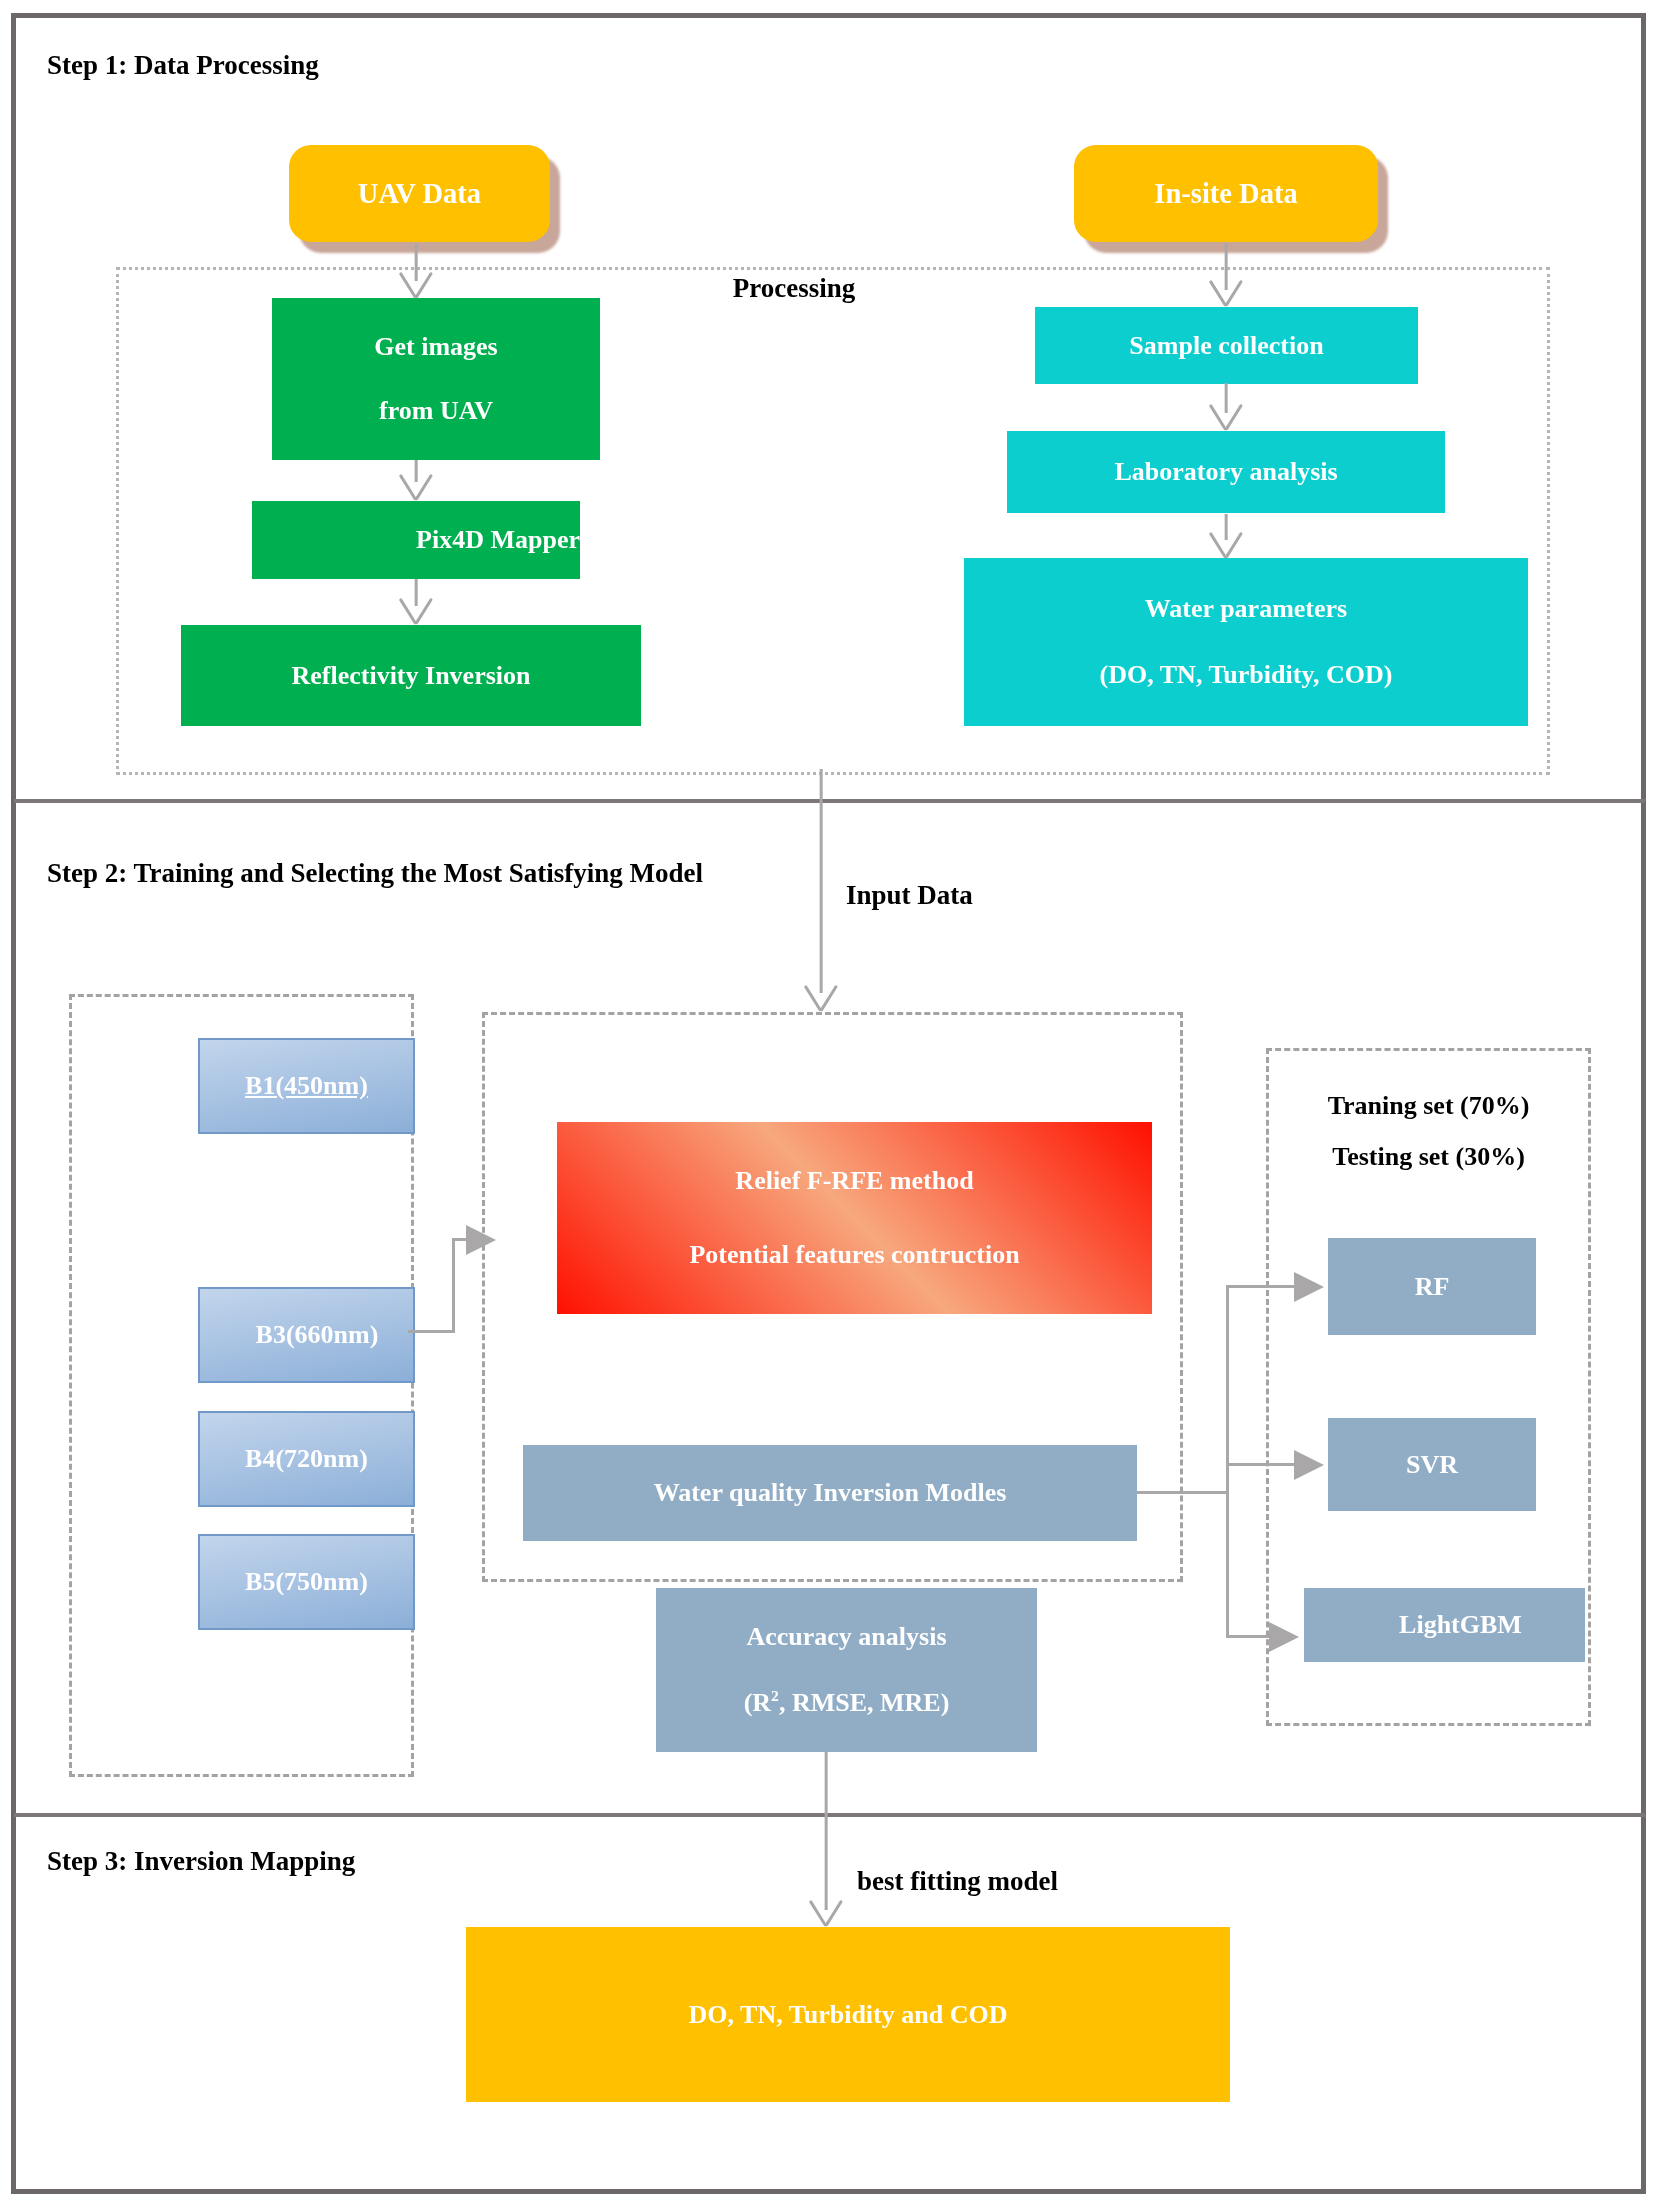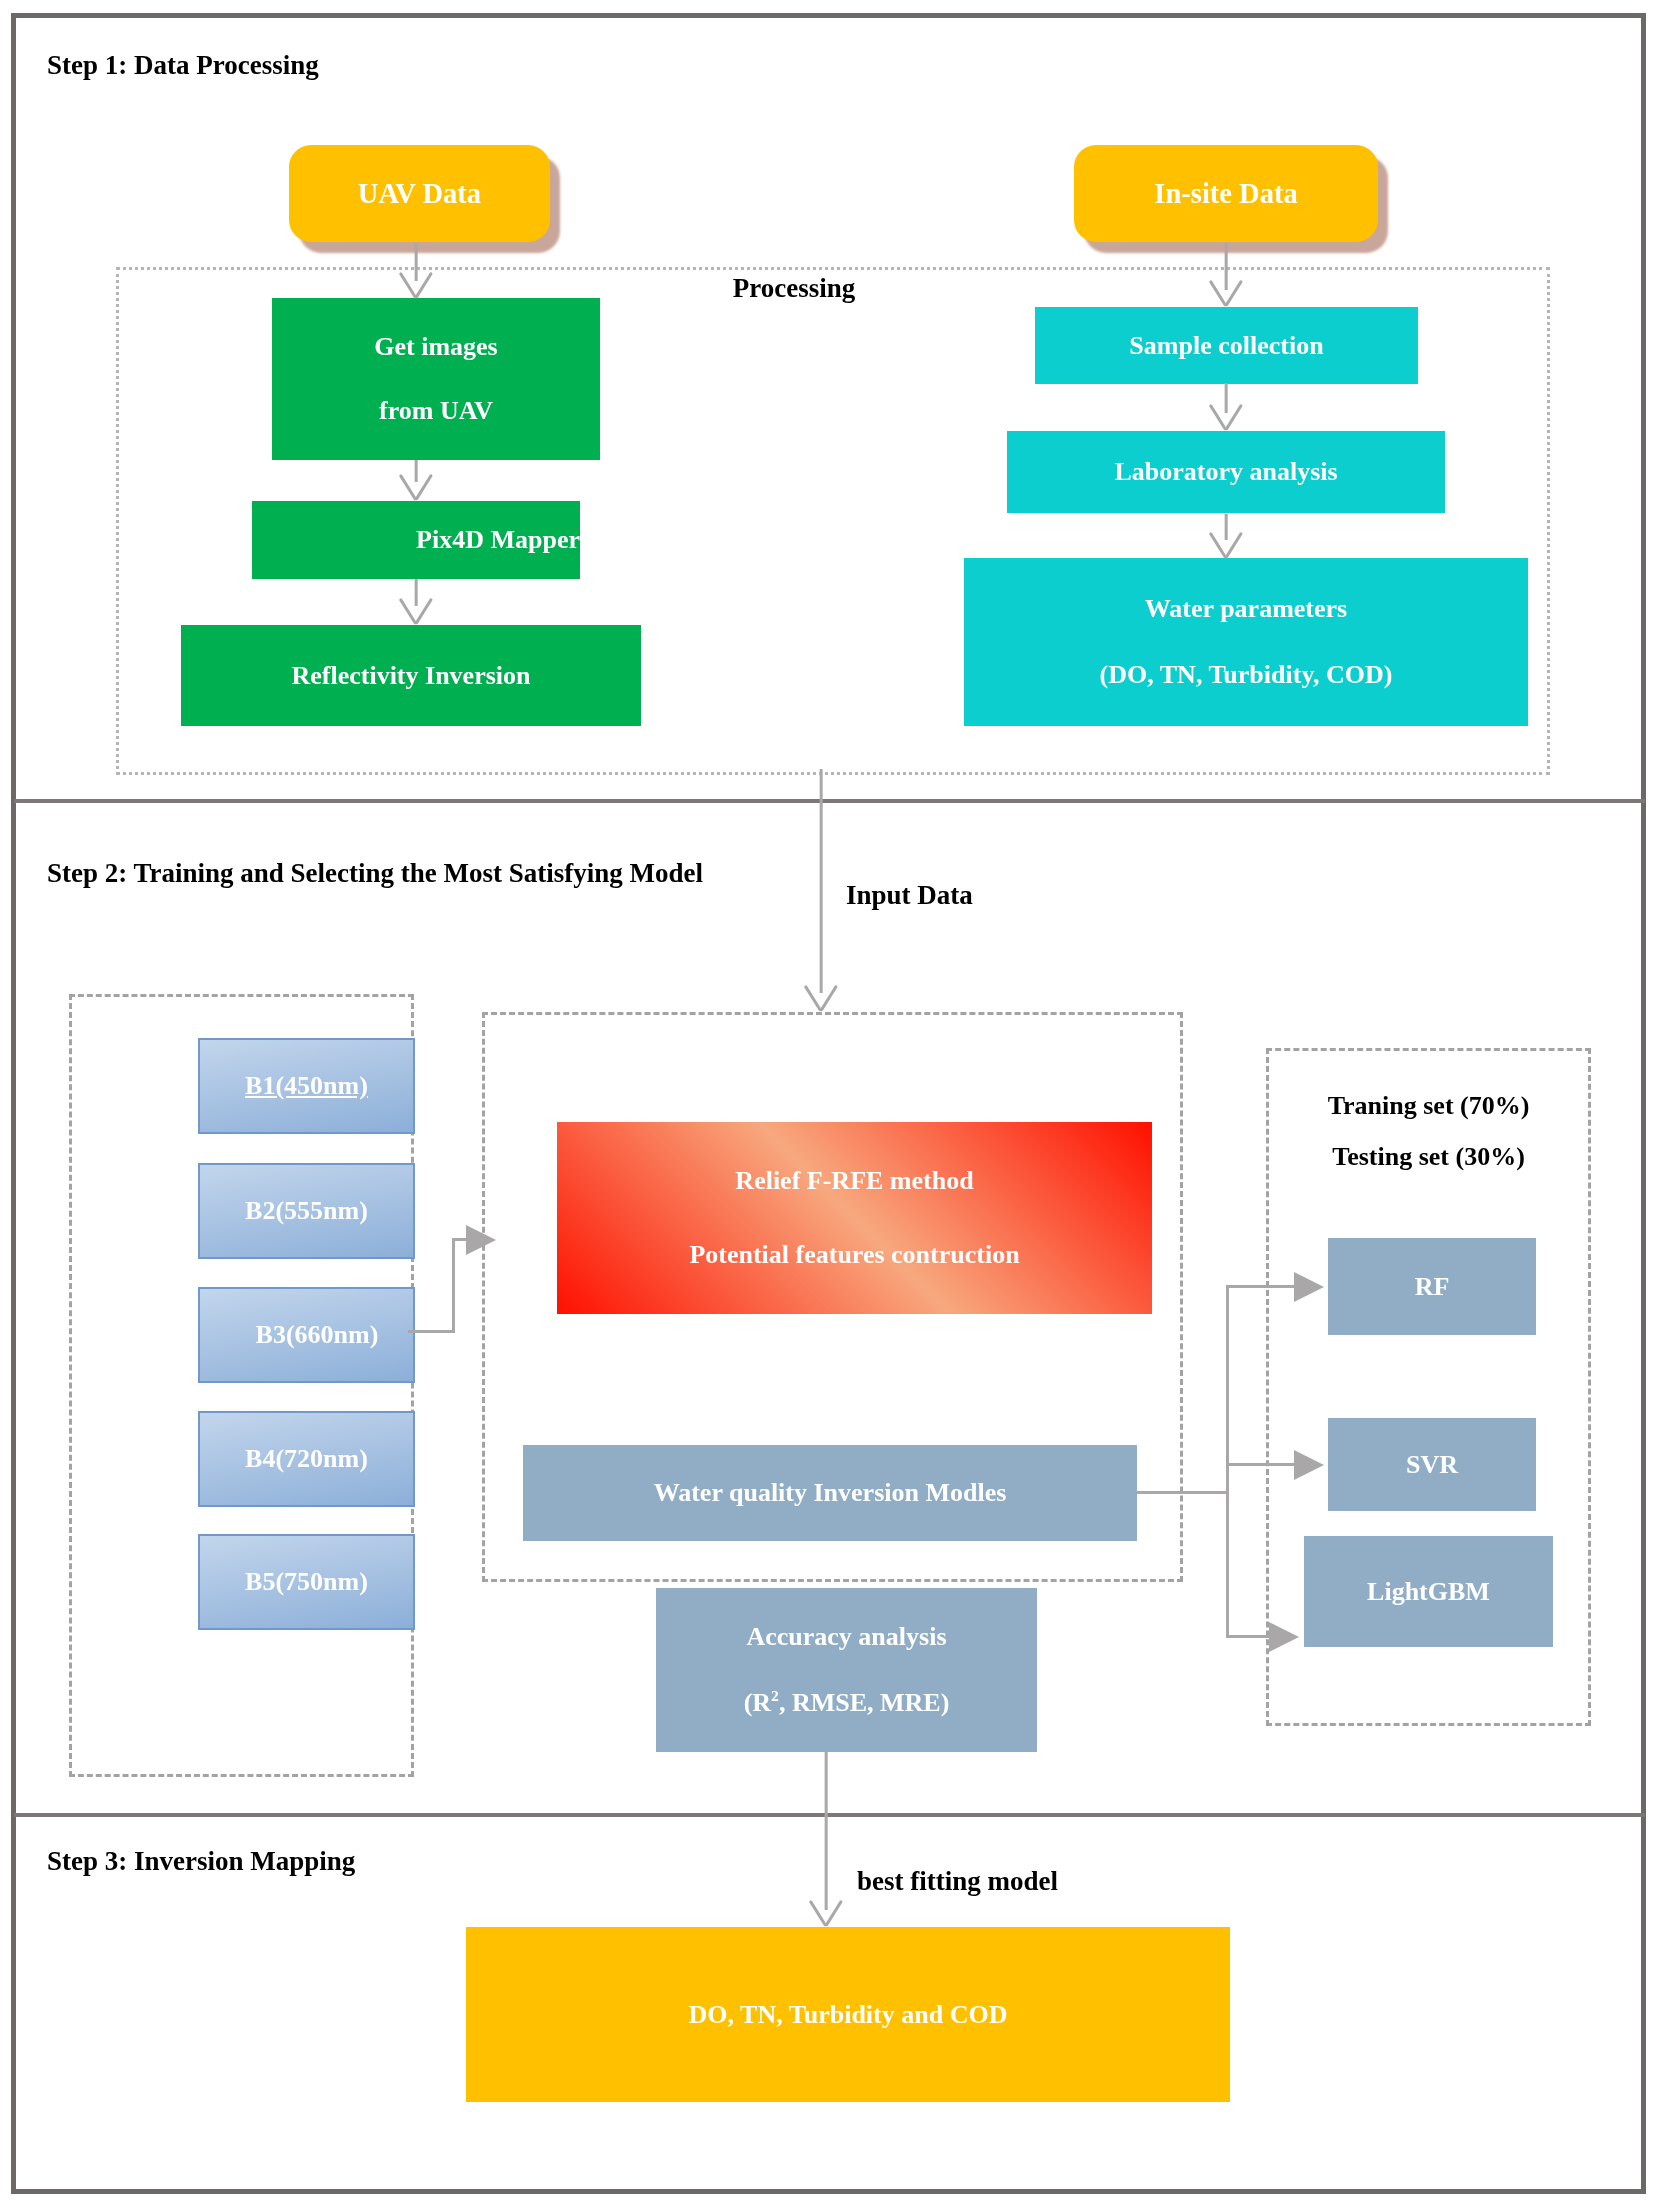--- a/index.html
+++ b/index.html
@@ -111,21 +111,20 @@
 <div class="varrow" style="left:805px;top:769px;height:243px;">
   <div class="shaft" style="height:224px;"></div>
     <div class="chev"></div>
 </div>
 <div class="lbl" style="left:846px;top:880px;">Input Data</div>
 
 <div class="title" style="left:47px;top:858px;">Step 2: Training and Selecting the Most Satisfying Model</div>
 
 <div class="dash-box" style="left:69px;top:994px;width:339px;height:777px;">
   <div class="band" style="top:41px;text-decoration:underline;">B1(450nm)</div>
-  <div class="band" style="top:166px;">B2(555nm)</div>
   <div class="band" style="top:290px;padding-left:21px;">B3(660nm)</div>
   <div class="band" style="top:414px;">B4(720nm)</div>
   <div class="band" style="top:537px;">B5(750nm)</div>
 </div>
 
 <div class="dash-box" style="left:482px;top:1012px;width:695px;height:564px;"></div>
 <div class="box redgrad multi" style="left:537px;top:1122px;width:595px;height:192px;">
   <span>Relief F-RFE method</span>
   <span>Potential features contruction</span>
 </div>
@@ -139,21 +138,21 @@
 <div class="tri" style="left:466px;top:1225px;"></div>
 
 <div class="dash-box" style="left:1266px;top:1048px;width:319px;height:672px;">
   <div style="position:absolute;left:0;top:30px;width:100%;text-align:center;font-weight:bold;font-size:26px;color:#000;line-height:1.95;">
     <div>Traning set (70%)</div>
     <div>Testing set (30%)</div>
   </div>
 </div>
 <div class="box bluegray" style="left:1328px;top:1238px;width:208px;height:97px;">RF</div>
 <div class="box bluegray" style="left:1328px;top:1418px;width:208px;height:93px;">SVR</div>
-<div class="box bluegray" style="left:1304px;top:1536px;width:249px;height:111px;">LightGBM</div>
+<div class="box bluegray" style="left:1304px;top:1588px;width:249px;height:74px;padding-left:32px;">LightGBM</div>
 
 <div class="hline" style="left:1137px;top:1491px;width:92px;"></div>
 <div class="vline" style="left:1226px;top:1285px;height:353px;"></div>
 <div class="hline" style="left:1226px;top:1285px;width:68px;"></div>
 <div class="tri" style="left:1294px;top:1272px;"></div>
 <div class="hline" style="left:1226px;top:1463px;width:68px;"></div>
 <div class="tri" style="left:1294px;top:1450px;"></div>
 <div class="hline" style="left:1226px;top:1635px;width:44px;"></div>
 <div class="tri" style="left:1269px;top:1622px;"></div>
 

